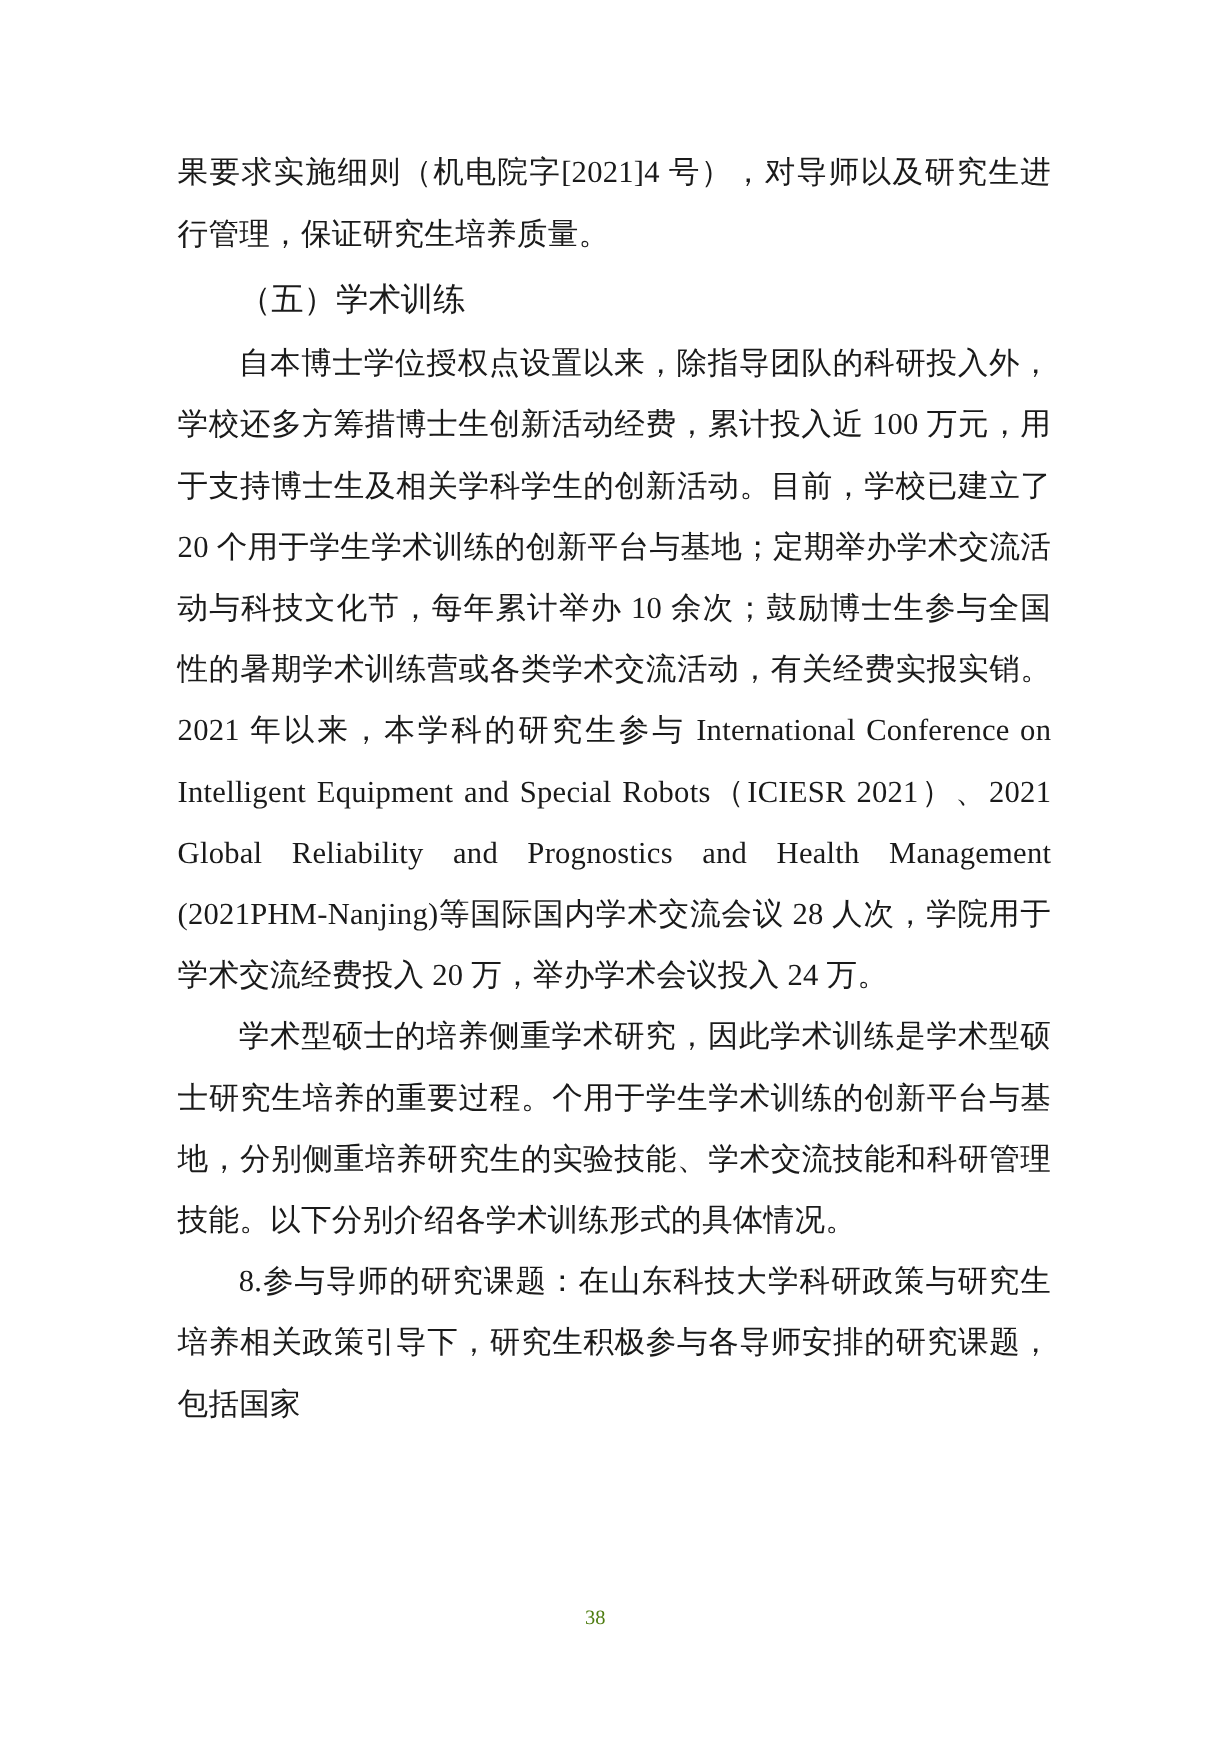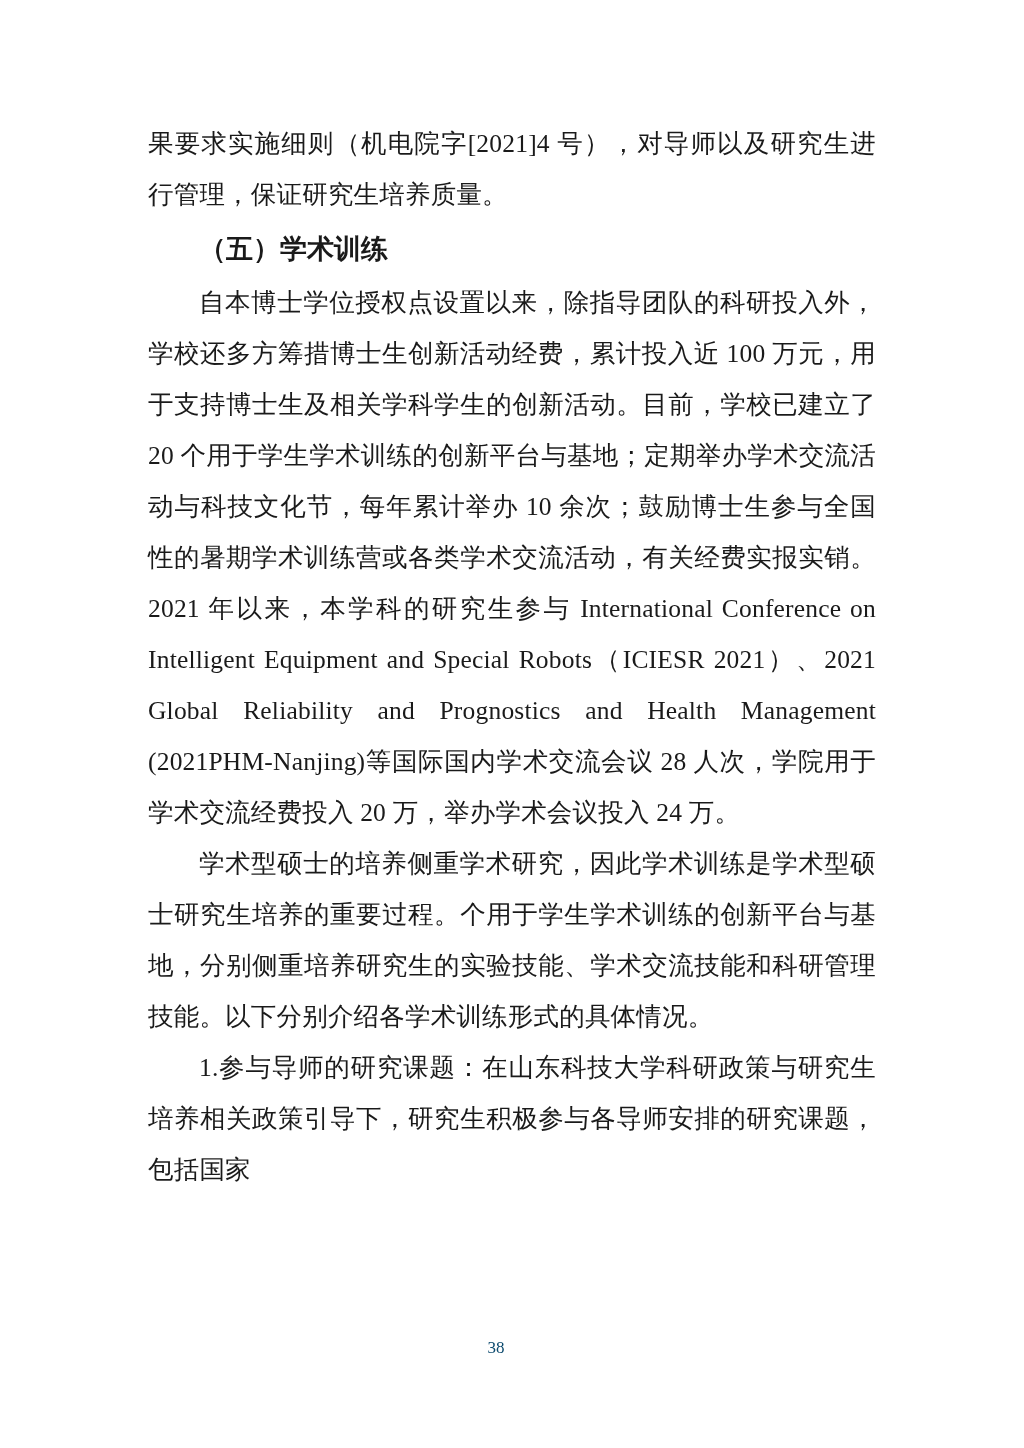--- a/index.html
+++ b/index.html
@@ -37,50 +37,50 @@
     letter-spacing: 0.2px;
   }
   .para.cont {
     text-indent: 0;
   }
   .para.indent {
     text-indent: 51px;
   }
   .heading {
     font-size: 27px;
-    font-weight: bold;
+    font-weight: normal;
     line-height: 51px;
     margin: 4px 0 2px 0;
     text-indent: 51px;
     font-family: "Liberation Serif", "DejaVu Serif", serif;
   }
   .page-number {
     position: absolute;
     left: 0;
     right: 0;
     top: 1338px;
     text-align: center;
     font-size: 17px;
     font-family: "Liberation Serif", "DejaVu Serif", serif;
-    color: #0c4a6e;
+    color: #4d7c0f;
   }
 </style>
 </head>
 <body>
 
 <div class="page">
   <div class="doc-body">
 
     <p class="para cont">果要求实施细则（机电院字[2021]4 号），对导师以及研究生进行管理，保证研究生培养质量。</p>
 
     <h2 class="heading">（五）学术训练</h2>
 
     <p class="para indent">自本博士学位授权点设置以来，除指导团队的科研投入外，学校还多方筹措博士生创新活动经费，累计投入近 100 万元，用于支持博士生及相关学科学生的创新活动。目前，学校已建立了 20 个用于学生学术训练的创新平台与基地；定期举办学术交流活动与科技文化节，每年累计举办 10 余次；鼓励博士生参与全国性的暑期学术训练营或各类学术交流活动，有关经费实报实销。2021 年以来，本学科的研究生参与 International Conference on Intelligent Equipment and Special Robots（ICIESR 2021）、2021 Global Reliability and Prognostics and Health Management (2021PHM-Nanjing)等国际国内学术交流会议 28 人次，学院用于学术交流经费投入 20 万，举办学术会议投入 24 万。</p>
 
 
     <p class="para indent">学术型硕士的培养侧重学术研究，因此学术训练是学术型硕士研究生培养的重要过程。个用于学生学术训练的创新平台与基地，分别侧重培养研究生的实验技能、学术交流技能和科研管理技能。以下分别介绍各学术训练形式的具体情况。</p>
 
-    <p class="para indent">1.参与导师的研究课题：在山东科技大学科研政策与研究生培养相关政策引导下，研究生积极参与各导师安排的研究课题，包括国家</p>
+    <p class="para indent">8.参与导师的研究课题：在山东科技大学科研政策与研究生培养相关政策引导下，研究生积极参与各导师安排的研究课题，包括国家</p>
 
   </div>
 
   <div class="page-number">38</div>
 </div>
 
 </body></html>

